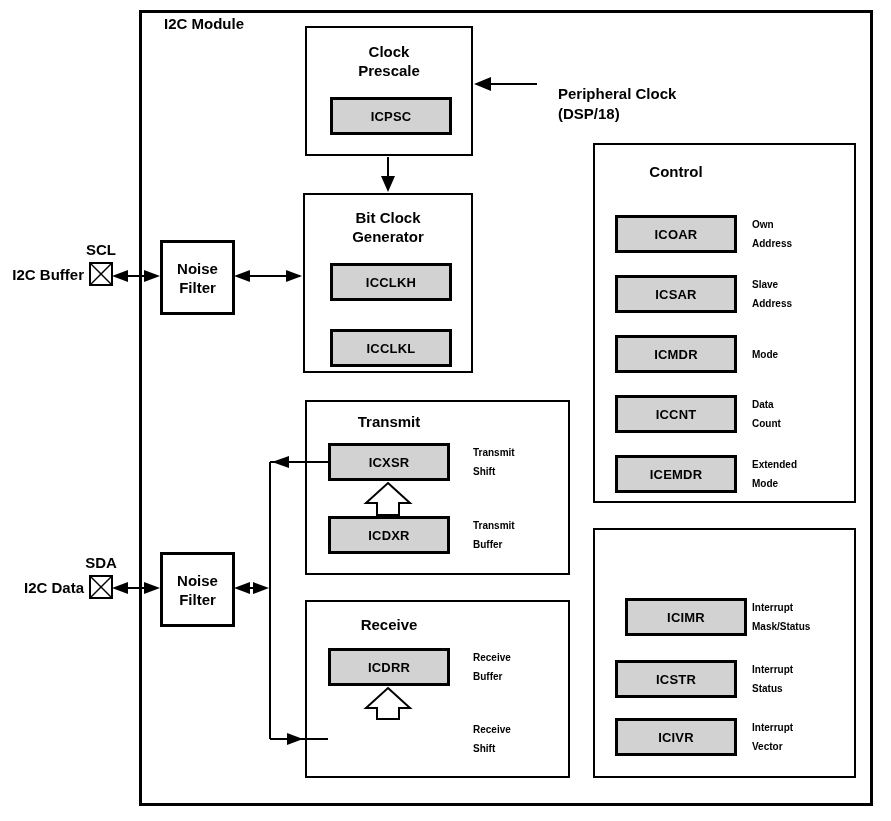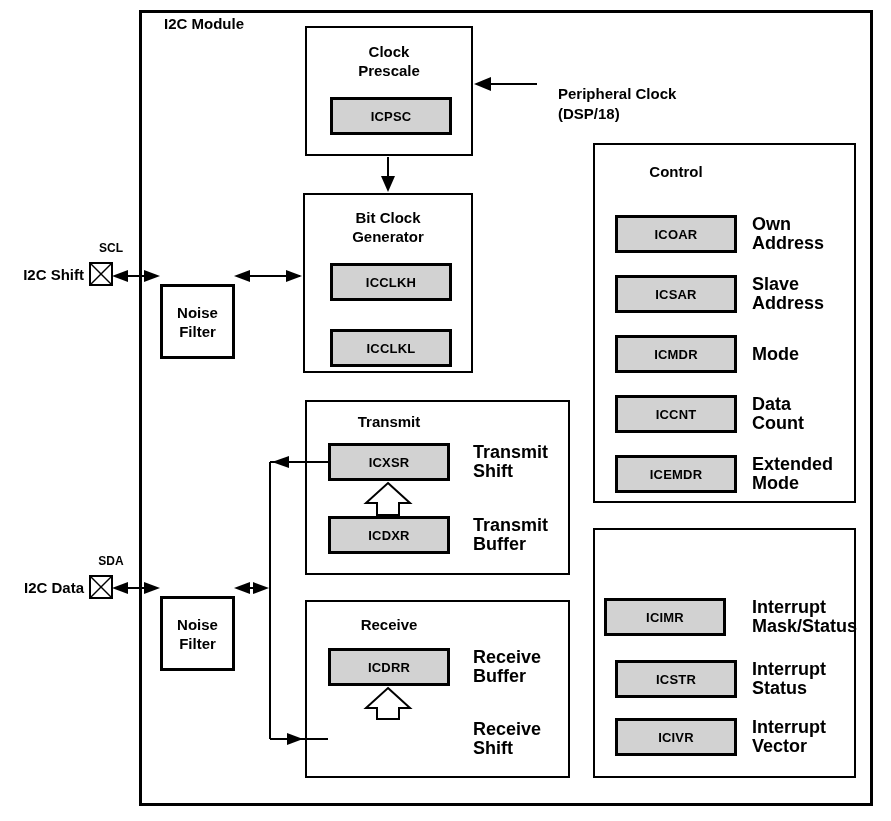--- a/index.html
+++ b/index.html
@@ -11,46 +11,46 @@
   .module-border{
     position:absolute;left:139px;top:10px;width:734px;height:796px;
     border:3px solid #000;box-sizing:border-box;
   }
   .gbox{
     position:absolute;border:2px solid #000;box-sizing:border-box;background:#fff;
   }
   .nf{
     position:absolute;width:75px;height:75px;border:3px solid #000;box-sizing:border-box;
     background:#fff;display:flex;align-items:center;justify-content:center;text-align:center;
-    font-weight:bold;font-size:15px;line-height:19px;white-space:pre-line;margin-top:44px;
+    font-weight:bold;font-size:15px;line-height:19px;white-space:pre-line;
   }
   .reg{
     position:absolute;width:122px;height:38px;background:var(--reg-fill,#d2d2d2);
     border:3px solid #000;box-sizing:border-box;
     display:flex;align-items:center;justify-content:center;
     font-weight:bold;font-size:13px;letter-spacing:.2px;
   }
   .btitle{
     position:absolute;font-weight:bold;font-size:15px;line-height:19px;
     text-align:center;white-space:pre-line;width:170px;
   }
   .desc{
     position:absolute;height:38px;display:flex;align-items:center;
-    font-weight:bold;font-size:18px;line-height:19px;white-space:pre-line;
+    font-weight:bold;font-size:10px;line-height:19px;white-space:pre-line;
   }
   .module-title{
     position:absolute;left:151px;top:15px;font-weight:bold;font-size:15px;margin-left:13px;
   }
   .plabel{
     position:absolute;left:558px;top:69px;font-weight:bold;font-size:15px;
     line-height:20px;white-space:pre-line;margin-top:15px;
   }
   .slabel{
-    position:absolute;width:44px;left:89px;text-align:center;
-    font-weight:bold;font-size:12px;
+    position:absolute;width:44px;left:79px;text-align:center;
+    font-weight:bold;font-size:15px;
   }
   .iolabel{
     position:absolute;left:0;width:84px;text-align:right;
     font-weight:bold;font-size:15px;
   }
   svg.overlay{position:absolute;left:0;top:0;pointer-events:none;}
 </style>
 </head>
 <body>
 
@@ -83,21 +83,21 @@
   <div class="reg" style="left:330px;top:263px">ICCLKH</div>
   <div class="reg" style="left:330px;top:329px">ICCLKL</div>
   <div class="reg" style="left:328px;top:516px">ICDXR</div>
   <div class="reg" style="left:328px;top:443px">ICXSR</div>
   <div class="reg" style="left:328px;top:648px">ICDRR</div>
   <div class="reg" style="left:615px;top:275px">ICSAR</div>
   <div class="reg" style="left:615px;top:215px">ICOAR</div>
   <div class="reg" style="left:615px;top:335px">ICMDR</div>
   <div class="reg" style="left:615px;top:395px">ICCNT</div>
   <div class="reg" style="left:615px;top:455px">ICEMDR</div>
-  <div class="reg" style="left:604px;top:598px">ICIMR</div>
+  <div class="reg" style="left:625px;top:598px">ICIMR</div>
   <div class="reg" style="left:615px;top:660px">ICSTR</div>
   <div class="reg" style="left:615px;top:718px">ICIVR</div>
 
   <div class="desc" style="left:473px;top:443px">Transmit
 Shift</div>
   <div class="desc" style="left:473px;top:516px">Transmit
 Buffer</div>
   <div class="desc" style="left:473px;top:648px">Receive
 Buffer</div>
   <div class="desc" style="left:473px;top:720px">Receive
@@ -114,21 +114,21 @@
   <div class="desc" style="left:752px;top:598px">Interrupt
 Mask/Status</div>
   <div class="desc" style="left:752px;top:660px">Interrupt
 Status</div>
   <div class="desc" style="left:752px;top:718px">Interrupt
 Vector</div>
 
   <div class="plabel">Peripheral Clock
 (DSP/18)</div>
   <div class="slabel" style="top:241px">SCL</div>
-  <div class="iolabel" style="top:266px">I2C Shift</div>
+  <div class="iolabel" style="top:266px">I2C Buffer</div>
   <div class="slabel" style="top:554px">SDA</div>
   <div class="iolabel" style="top:579px">I2C Data</div>
 
   <svg class="overlay" width="891" height="821" viewBox="0 0 891 821">
 
     <g>
       <line x1="486" y1="84" x2="537" y2="84" stroke="#000" stroke-width="2"></line>
       <polygon points="474,84 491,77 491,91" fill="#000"></polygon>
     </g>
 

